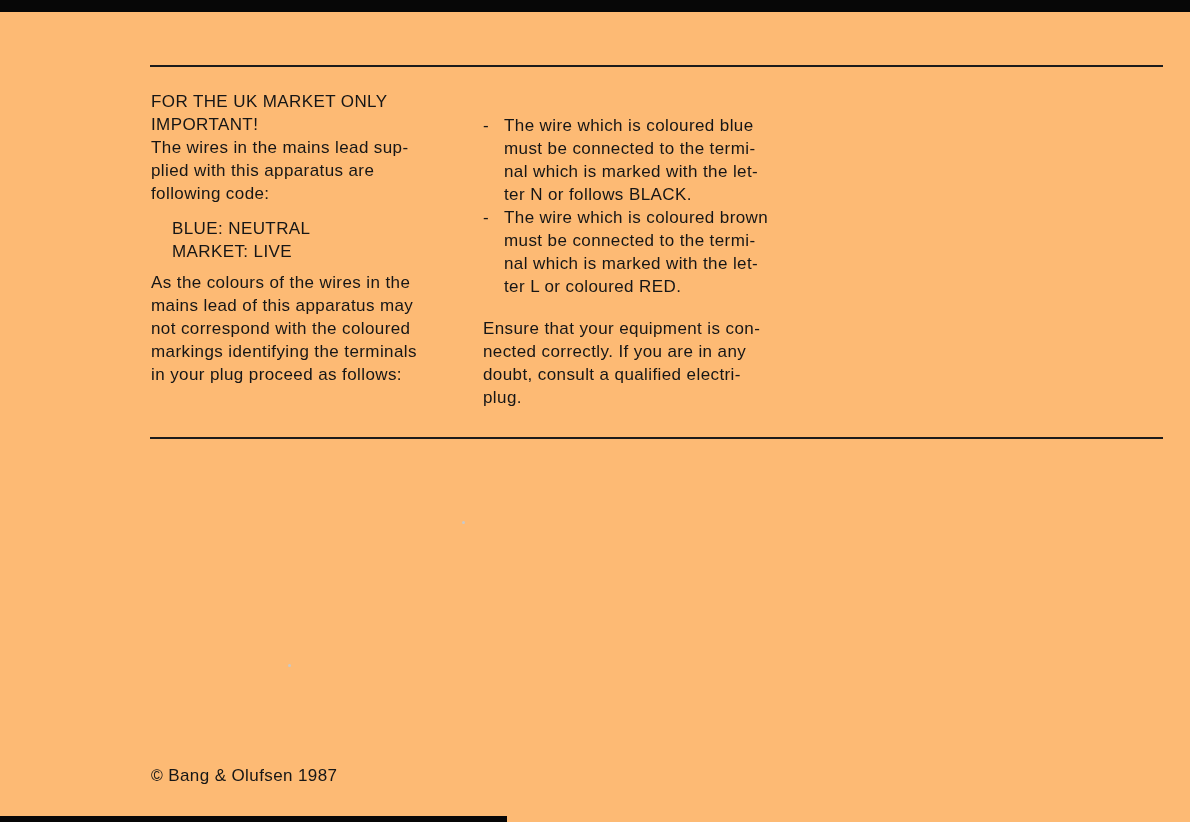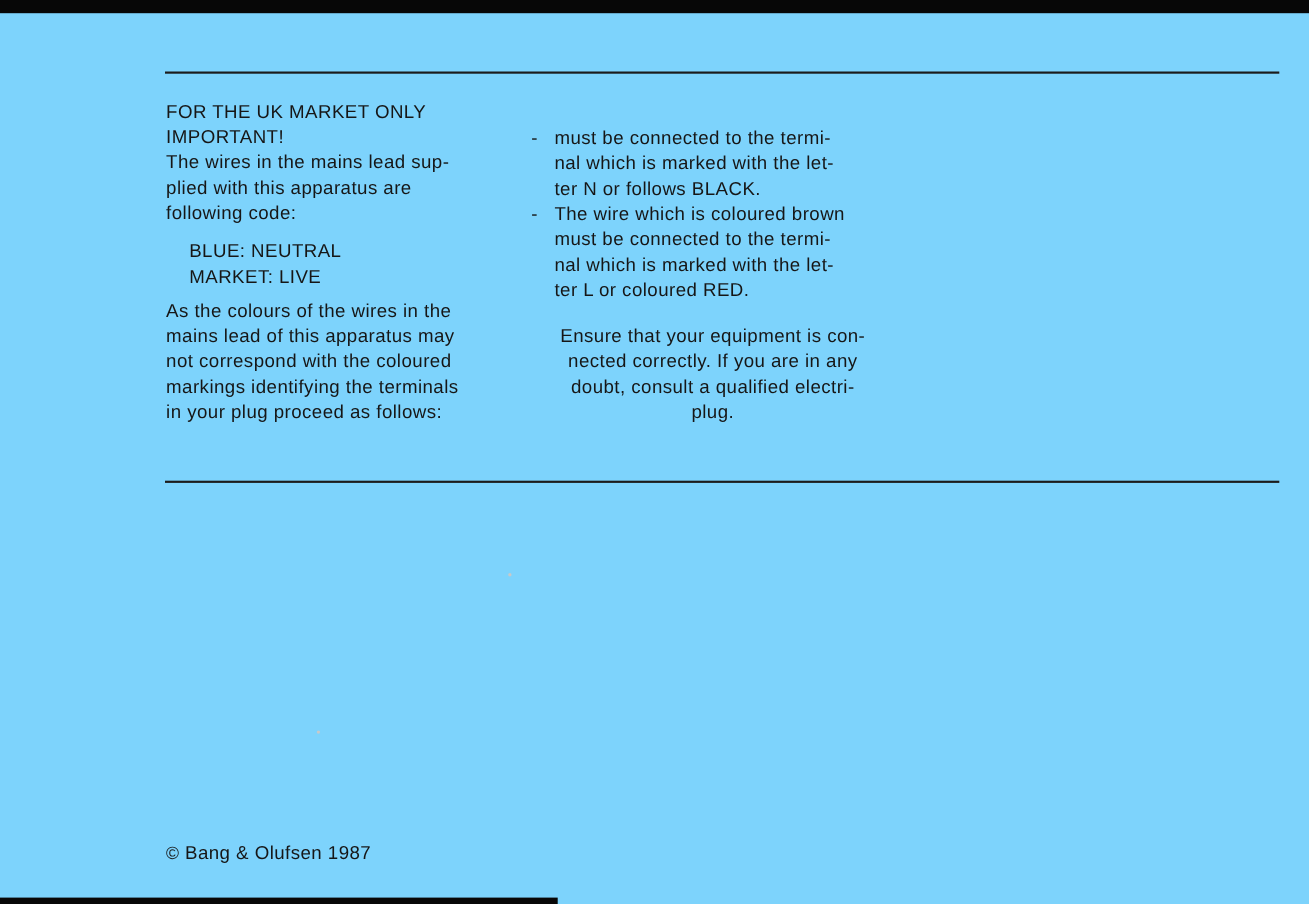--- a/index.html
+++ b/index.html
@@ -1,21 +1,21 @@
 <!DOCTYPE html>
 <html><head>
 <meta charset="utf-8">
 <style>
   * { margin: 0; padding: 0; box-sizing: border-box; }
   html, body { background: #ffffff; }
   .page {
     position: relative;
     width: 1190px;
     height: 822px;
-    background: #7dd3fc;
+    background: #fdba74;
     overflow: hidden;
     font-family: "Liberation Sans", "DejaVu Sans", sans-serif;
     color: #161616;
   }
   .scan-bar-top {
     position: absolute;
     top: 0; left: 0;
     width: 1190px; height: 12px;
     background: #070707;
   }
@@ -58,21 +58,21 @@
     top: 114px;
     width: 330px;
   }
   .bullet { display: flex; }
   .bullet .marker {
     flex: none;
     width: 21px;
     font-size: 17px;
     line-height: 23px;
   }
-  .closing-block { margin-top: 19px; text-align: center; }
+  .closing-block { margin-top: 19px; }
   .copyright {
     position: absolute;
     left: 151px;
     top: 764px;
     font-size: 17px;
     line-height: 23px;
     letter-spacing: 0.4px;
     white-space: nowrap;
   }
   .copyright .csym {
@@ -115,20 +115,21 @@
       <div class="ln">not correspond with the coloured</div>
       <div class="ln">markings identifying the terminals</div>
       <div class="ln">in your plug proceed as follows:</div>
     </div>
   </div>
 
   <div class="col-right">
     <div class="bullet">
       <span class="marker">-</span>
       <div class="bullet-lines">
+        <div class="ln">The wire which is coloured blue</div>
         <div class="ln">must be connected to the termi-</div>
         <div class="ln">nal which is marked with the let-</div>
         <div class="ln">ter N or follows BLACK.</div>
       </div>
     </div>
     <div class="bullet">
       <span class="marker">-</span>
       <div class="bullet-lines">
         <div class="ln">The wire which is coloured brown</div>
         <div class="ln">must be connected to the termi-</div>

